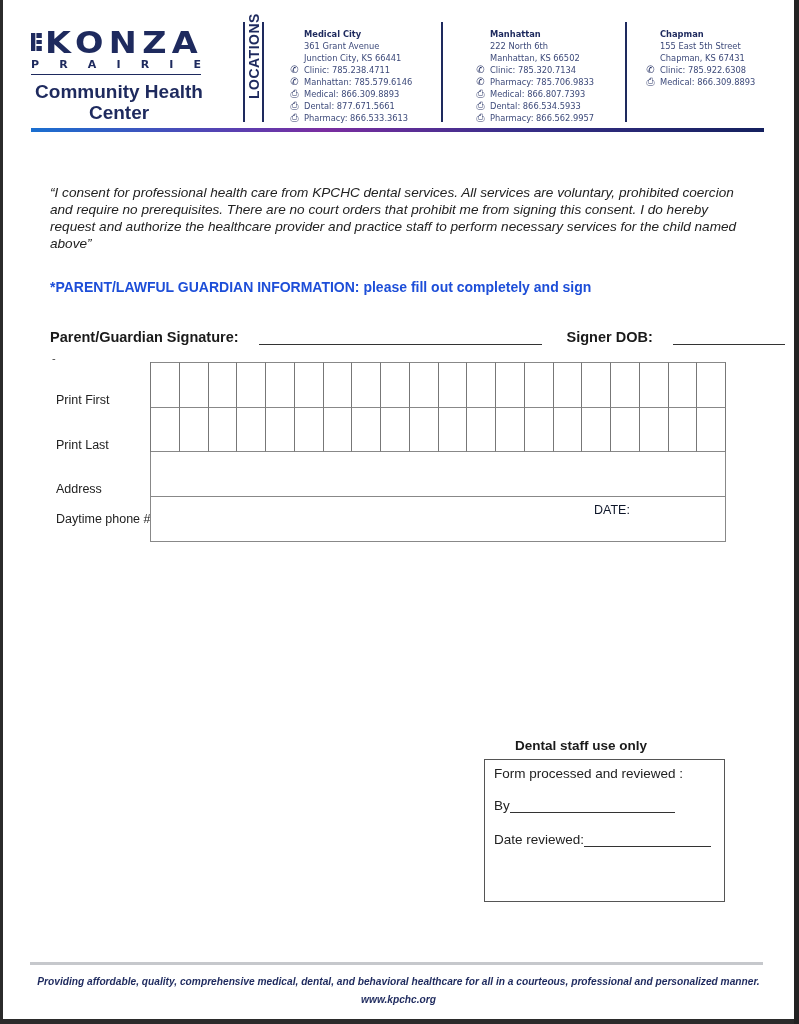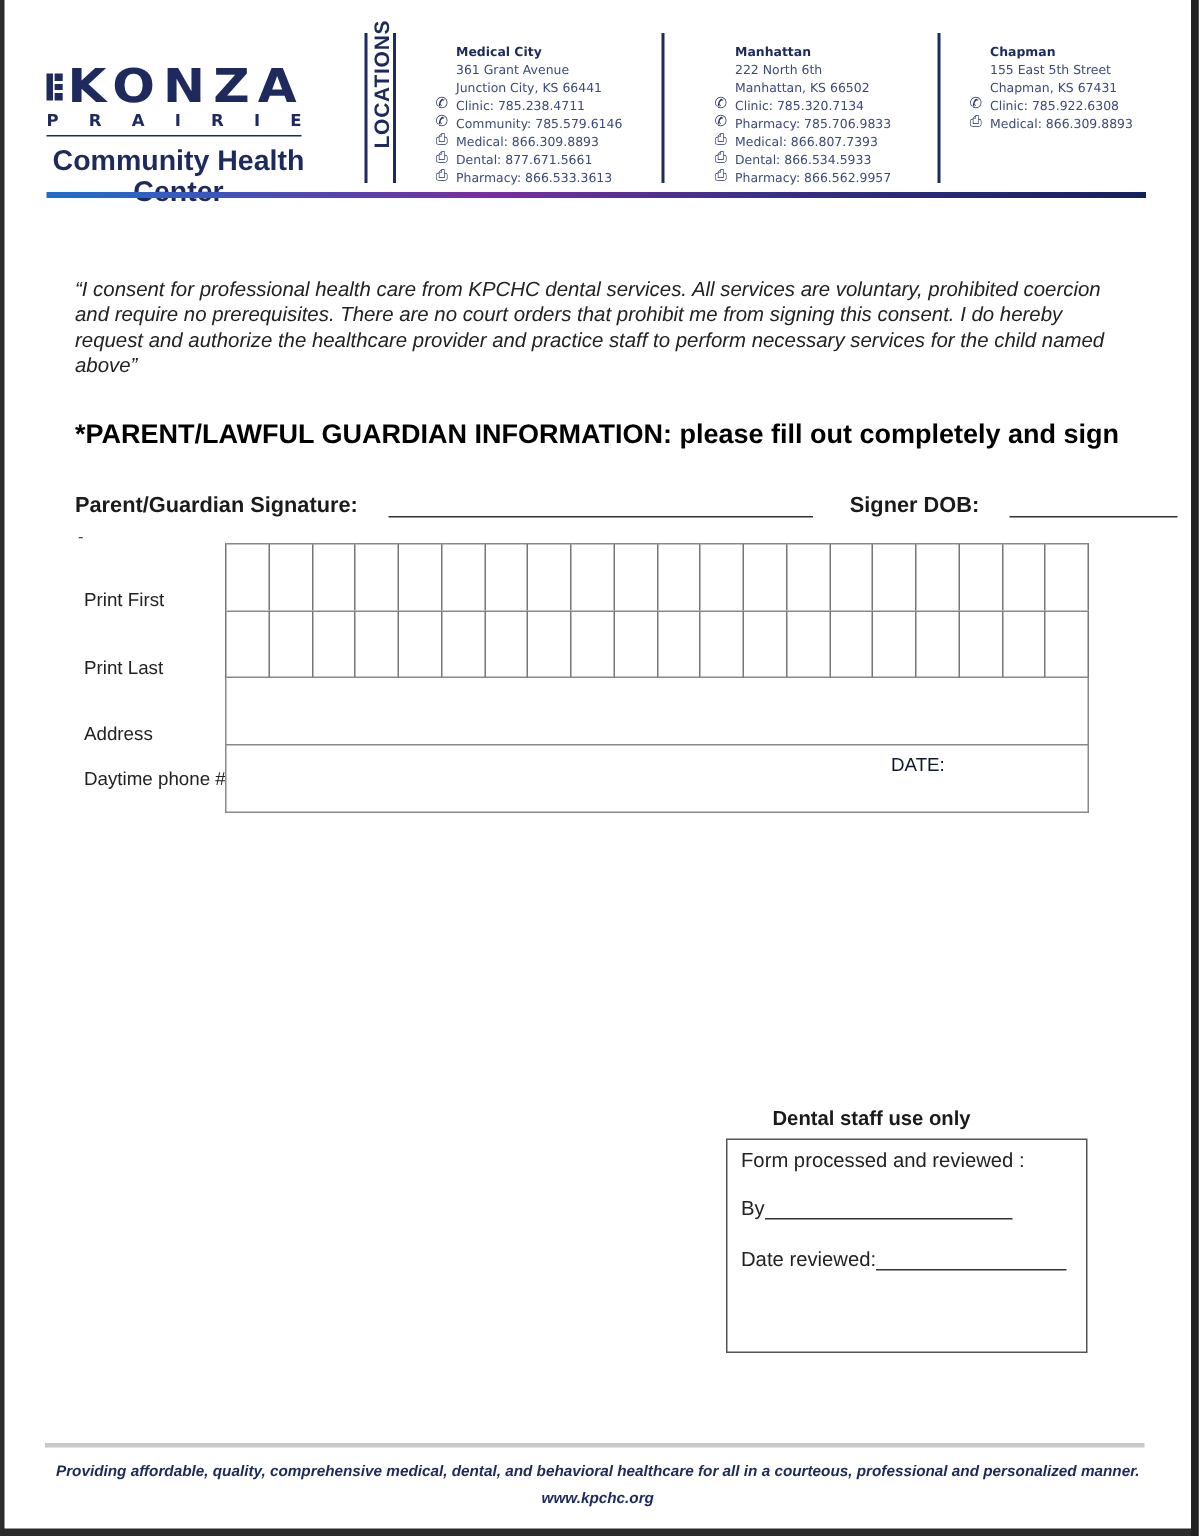--- a/index.html
+++ b/index.html
@@ -6,21 +6,21 @@
     html, body { width: 799px; height: 1024px; overflow: hidden; background: #2b2b2b; }
     body { position: relative; font-family: "Liberation Sans", sans-serif; }
 
     .page {
       position: absolute; left: 3px; top: 0; width: 791px; height: 1019px;
       background: #ffffff; overflow: hidden;
     }
     .right-edge { position: absolute; left: 794px; top: 0; width: 5px; height: 1024px; background: #222; }
 
     
-    .logo { position: absolute; left: 28px; top: 42px; width: 180px; }
+    .logo { position: absolute; left: 28px; top: 26px; width: 180px; }
     .logo-konza {
       font-family: "DejaVu Sans", sans-serif; font-weight: bold; font-size: 31px;
       color: #1e2a5e; letter-spacing: 5px; line-height: 32px; display: flex; align-items: center;
       transform: scaleX(1.08); transform-origin: left;
     }
     .logo-plus {
       display: inline-block; width: 10px; height: 22px; position: relative; margin-right: 3px;
     }
     .logo-plus::before { content: ""; position: absolute; left: 0; top: 2px; width: 4px; height: 18px; background: #1e2a5e; }
     .logo-plus::after { content: ""; position: absolute; left: 5px; top: 2px; width: 5px; height: 18px;
@@ -60,21 +60,21 @@
       position: absolute; left: 28px; top: 128px; width: 733px; height: 4px;
       background: linear-gradient(90deg, #1a6fd0 0%, #5a3fb0 28%, #7a2da0 40%, #3a2f8a 65%, #14205e 100%);
     }
 
     
     .consent {
       position: absolute; left: 47px; top: 184px; width: 700px;
       font-style: italic; font-size: 13.6px; line-height: 17px; color: #222;
     }
     .guardian-heading {
-      position: absolute; left: 47px; top: 279px; font-weight: bold; font-size: 18px; color: #000000;
+      position: absolute; left: 47px; top: 279px; font-weight: bold; font-size: 14px; color: #1d4ed8;
     }
     .sig-line {
       position: absolute; left: 47px; top: 329px; font-weight: bold; font-size: 14.5px; color: #1a1a1a;
       white-space: nowrap; display: flex; align-items: flex-end; gap: 20px;
     }
     .sig-blank { display: inline-block; border-bottom: 1.2px solid #333; height: 14px; }
     .sig-blank.a { width: 283px; margin-right: 5px; }
     .sig-blank.b { width: 112px; }
 
     .dash { position: absolute; left: 49px; top: 352px; font-size: 11px; color: #444; }
@@ -150,21 +150,21 @@
   <div class="clinic clinic-jc">
     <div class="cname">Medical City</div>
     <div class="cline">361 Grant Avenue</div>
     <div class="cline">Junction City, KS 66441</div>
     <div class="phone">
         <span class="ico">✆</span>
         <span>Clinic: 785.238.4711</span>
       </div>
     <div class="phone">
         <span class="ico">✆</span>
-        <span>Community: 785.579.6146</span>
+        <span>Manhattan: 785.579.6146</span>
       </div>
     <div class="phone">
         <span class="ico">⎙</span>
         <span>Medical: 866.309.8893</span>
       </div>
     <div class="phone">
         <span class="ico">⎙</span>
         <span>Dental: 877.671.5661</span>
       </div>
     <div class="phone">

